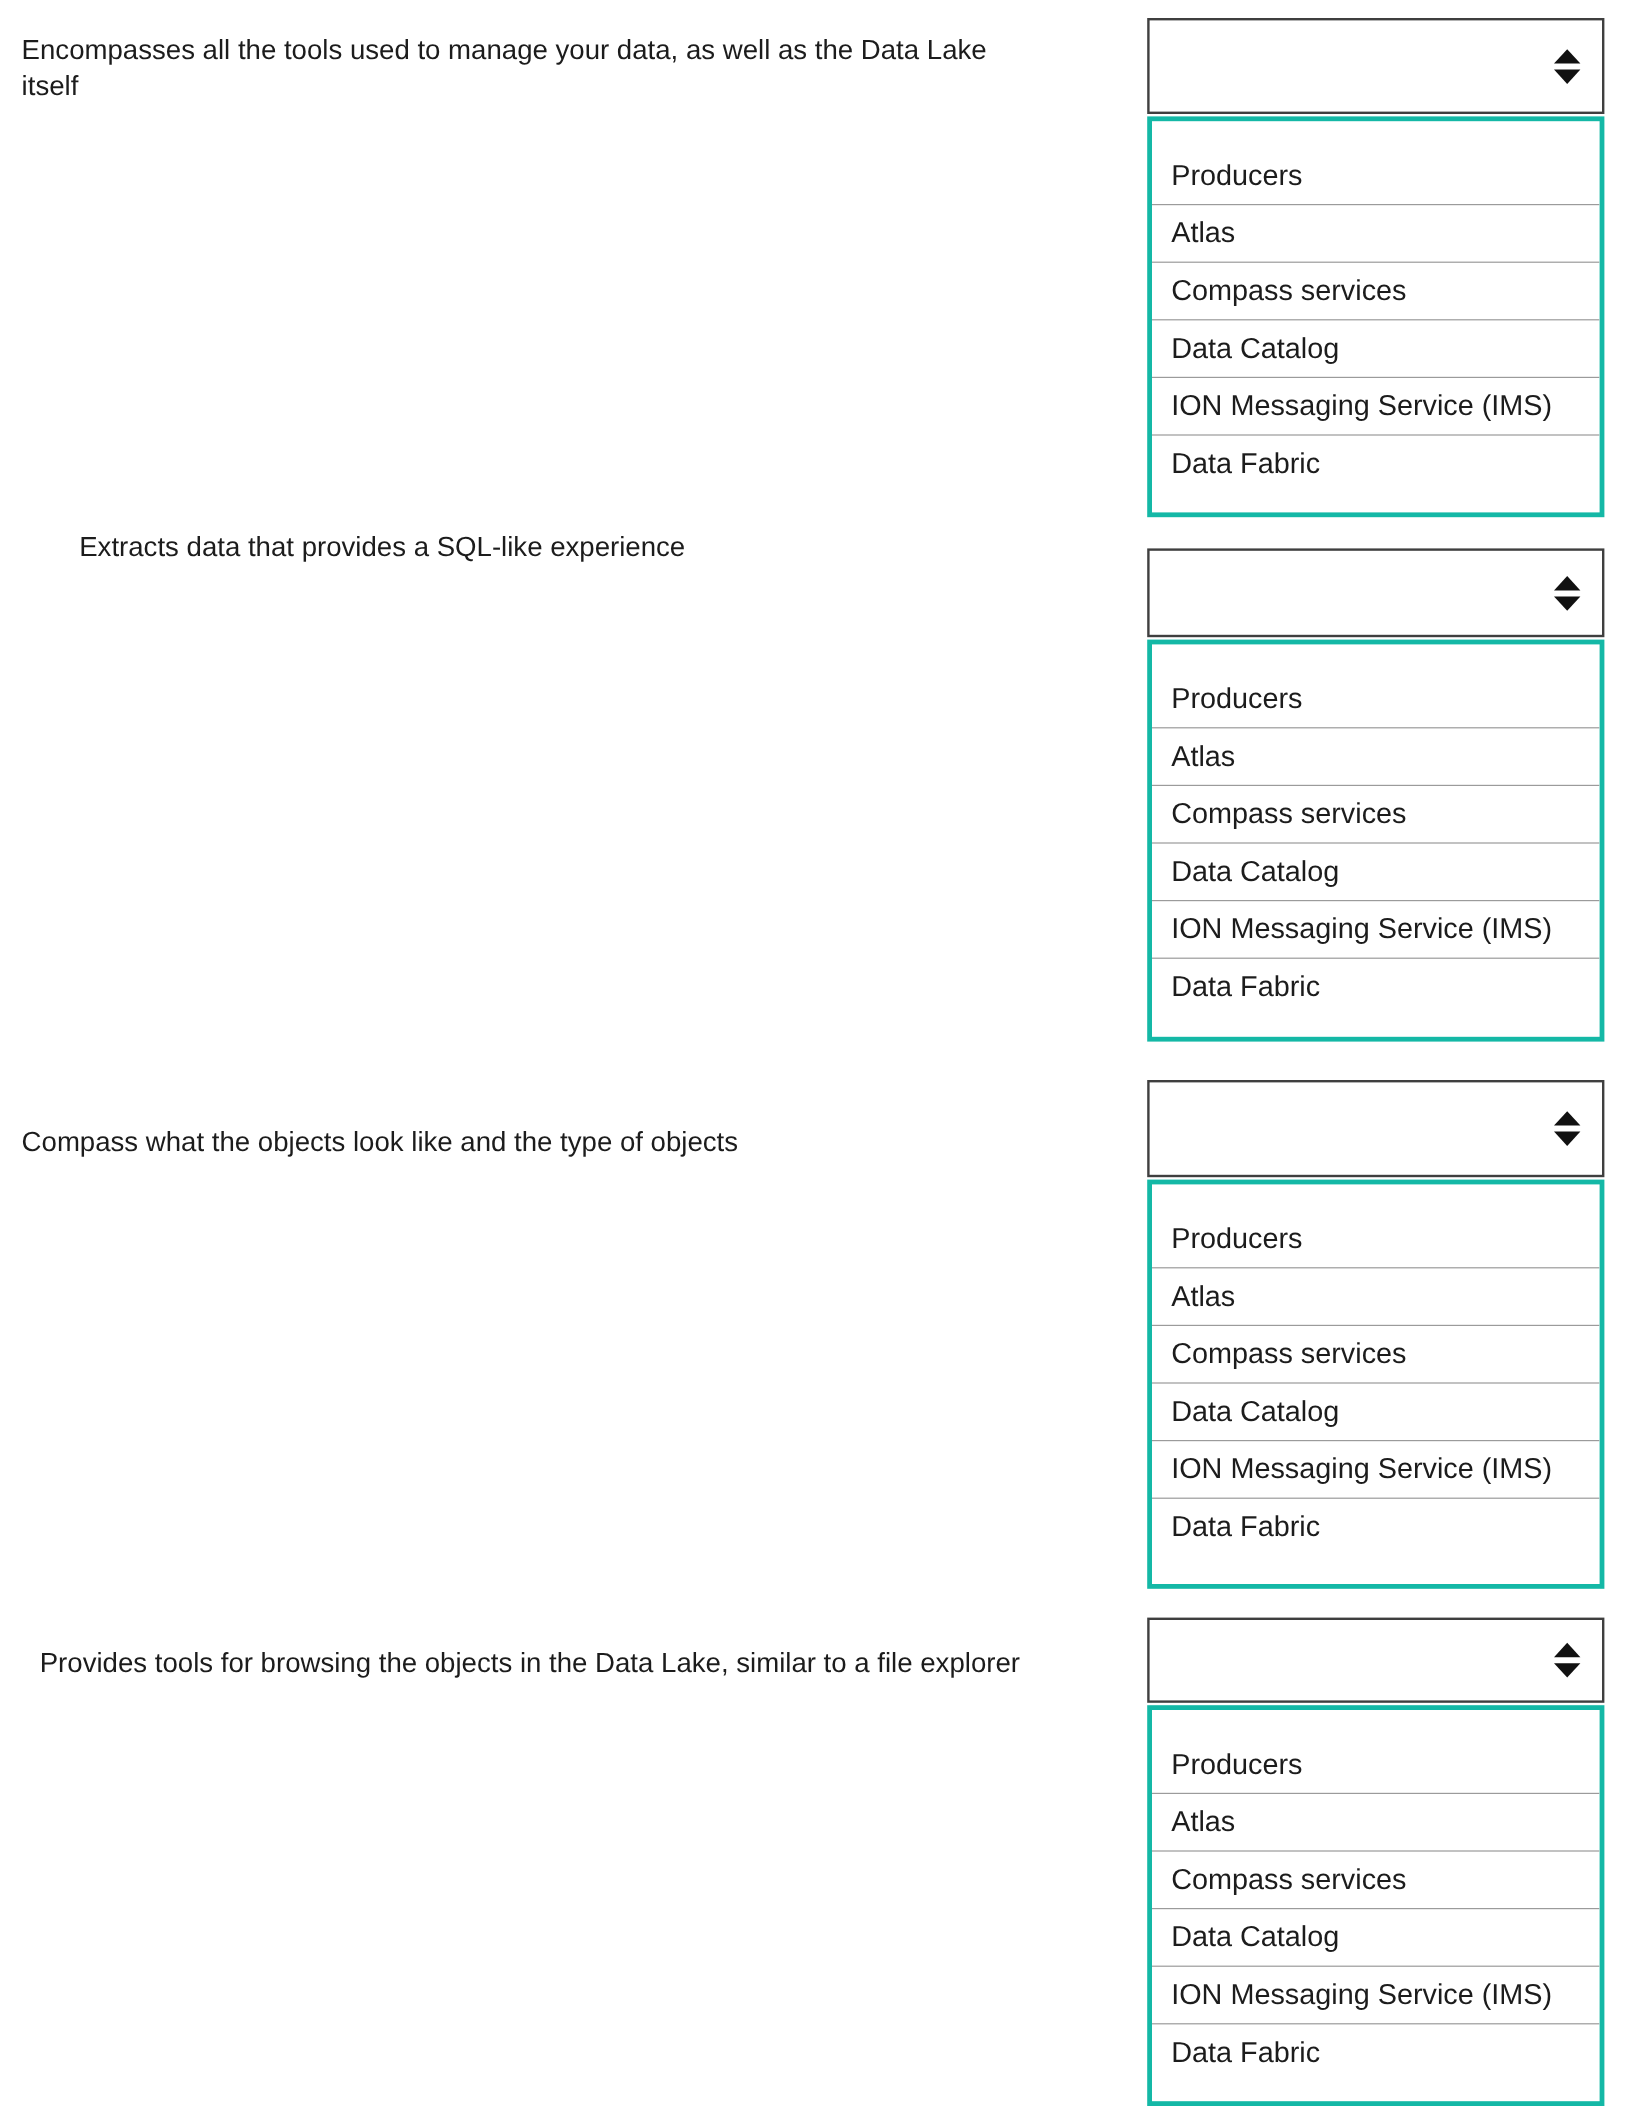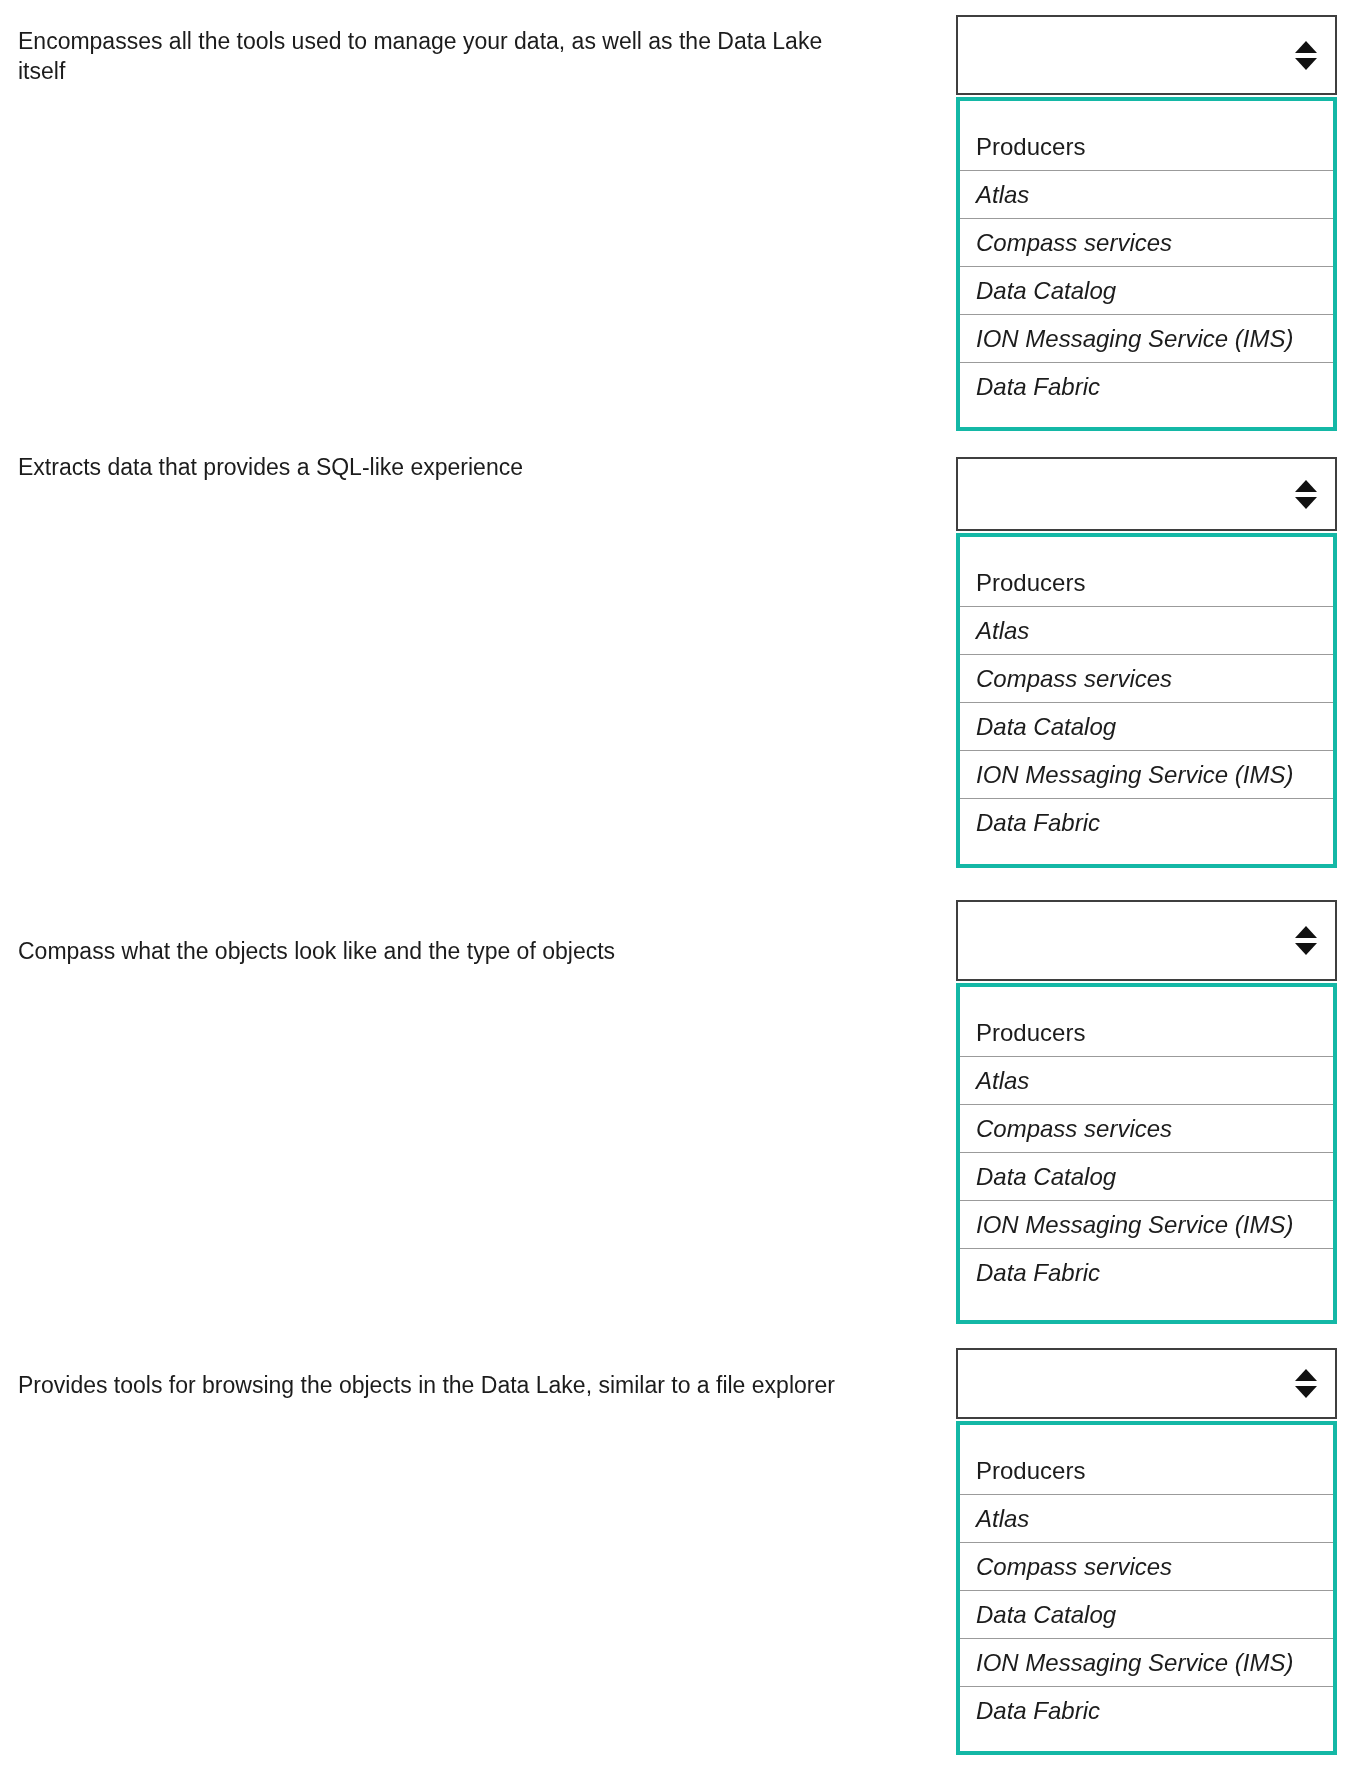--- a/index.html
+++ b/index.html
@@ -13,23 +13,23 @@
   }
   .prompt {
     position: absolute;
     left: 18px;
     width: 832px;
     font-size: 23px;
     line-height: 30px;
     color: #1c1c1c;
   }
   .p1 { top: 26px; }
-  .p2 { top: 452px; }
+  .p2 { top: 440px; margin-left: 48px; }
   .p3 { top: 936px; }
-  .p4 { top: 1370px; }
+  .p4 { top: 1370px; text-align: right; }
 
   .select-box {
     position: absolute;
     left: 956px;
     width: 381px;
     box-sizing: border-box;
     background: #ffffff;
     border: 2px solid #3f3f3f;
     display: flex;
     align-items: center;
@@ -85,21 +85,21 @@
 
   .opt {
     height: 47px;
     line-height: 47px;
     padding-left: 16px;
     font-size: 24px;
     color: #1c1c1c;
     cursor: pointer;
     white-space: nowrap;
   }
-  .opt + .opt { border-top: 1px solid #9b9b9b; font-style: italic; }
+  .opt + .opt { border-top: 1px solid #9b9b9b; }
 </style>
 </head>
 <body>
 
 <div id="app">
 
   <div class="prompt p1">Encompasses all the tools used to manage your data, as well as the Data Lake itself</div>
   <div class="select-box s1">
     <span class="selected-value"></span>
     <span class="updown">

